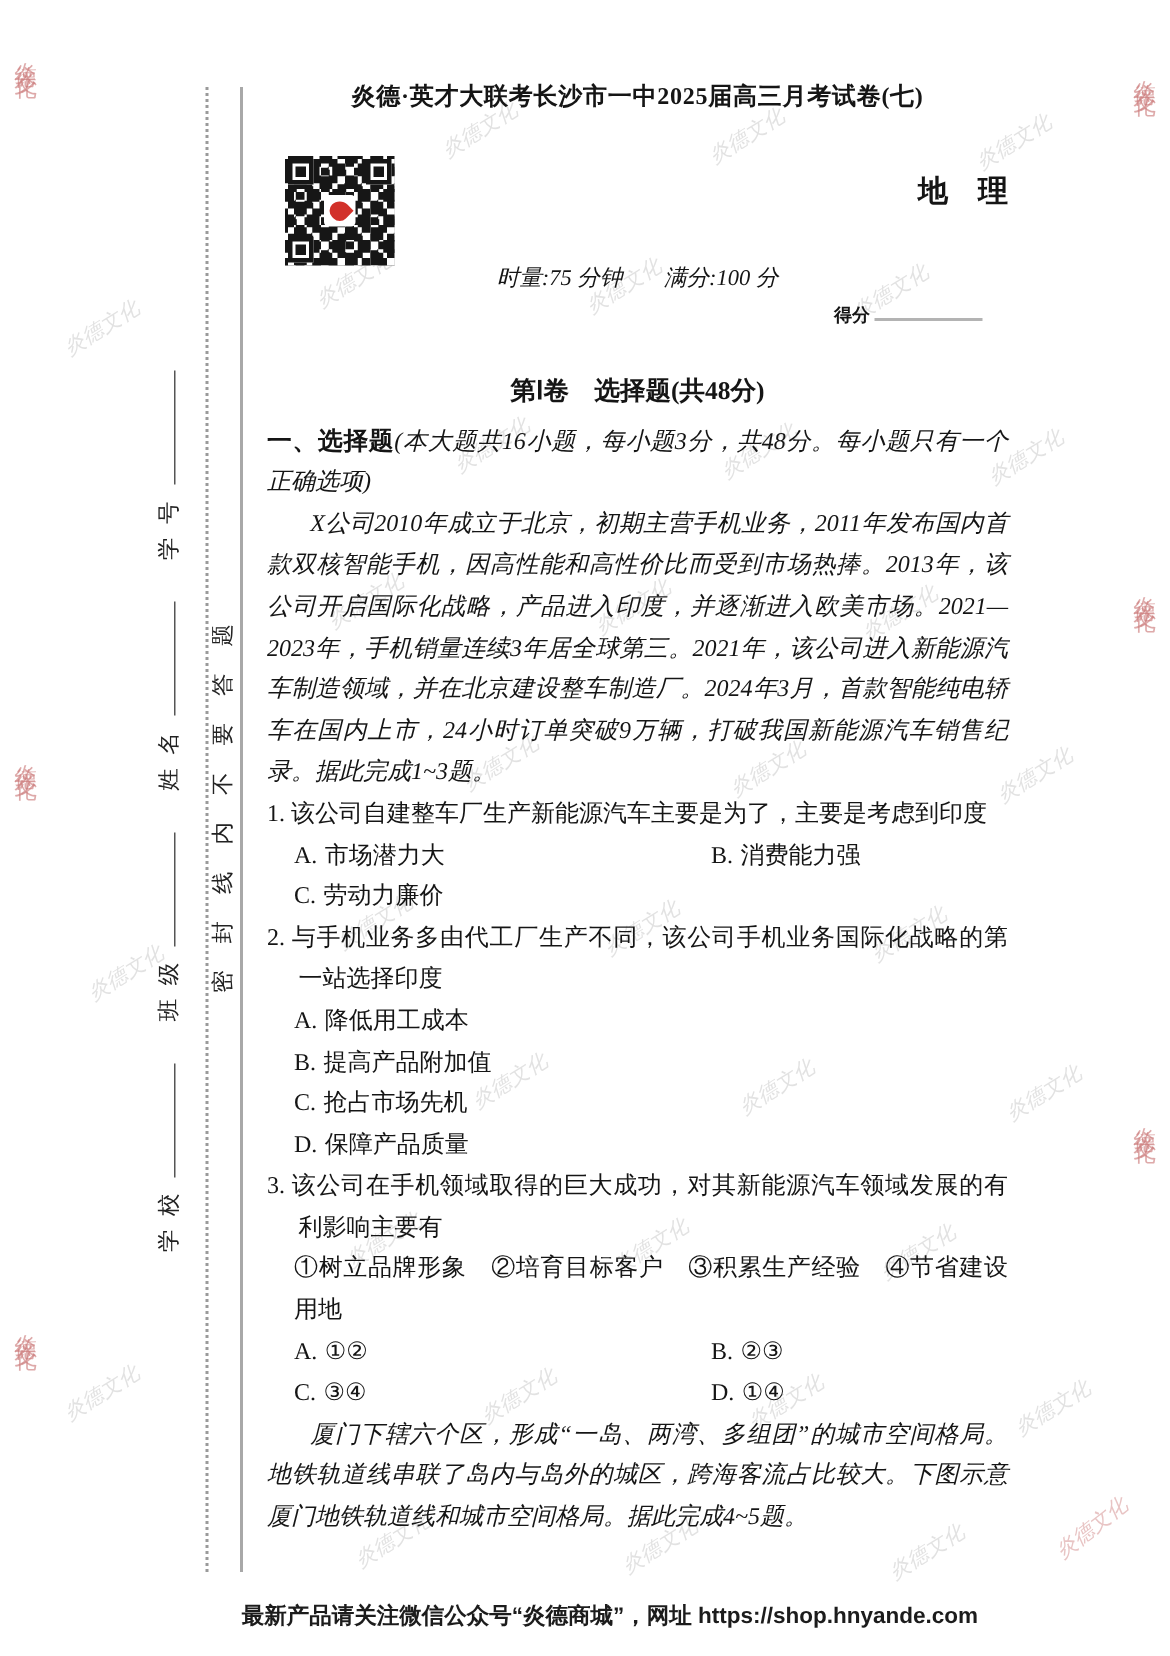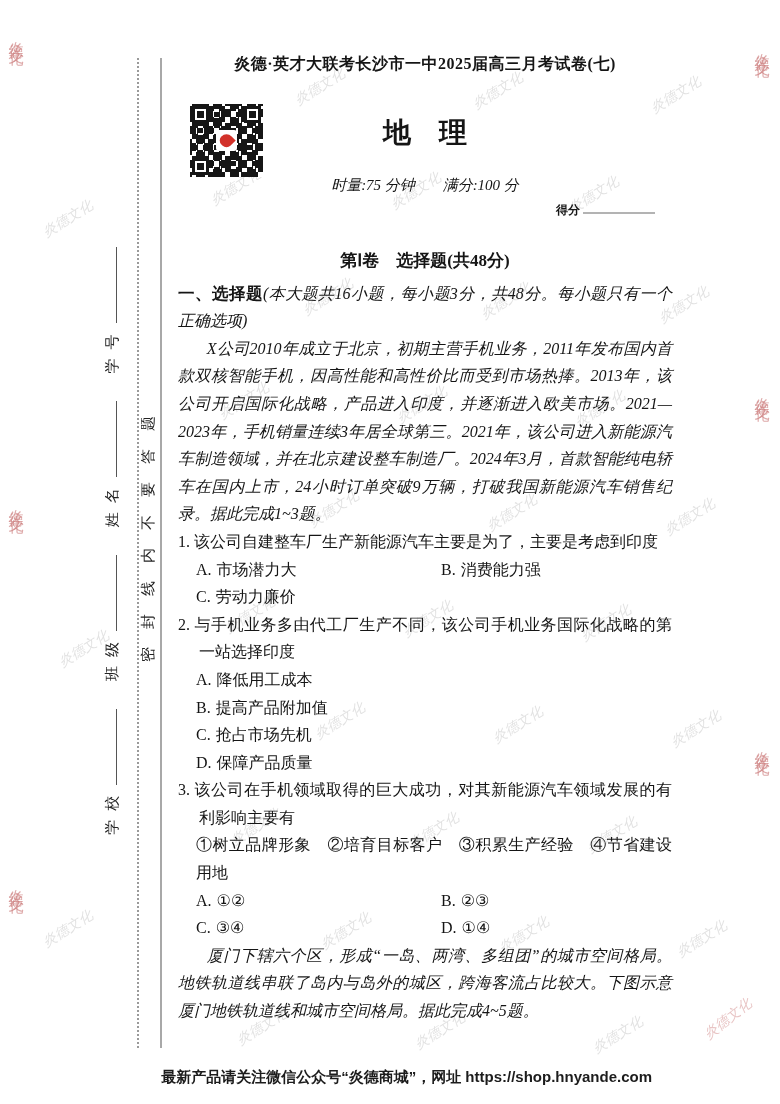--- a/index.html
+++ b/index.html
@@ -49,21 +49,21 @@
     color:rgba(205,125,125,0.45); transform:rotate(-38deg); pointer-events:none;
   }
 
   
   .exam-title {
     position:absolute; left:168px; top:54px; width:514px;
     text-align:center; font-weight:bold; font-size:16px; letter-spacing:0.5px;
   }
   .subject {
     position:absolute; left:178px; top:114px; width:494px;
-    text-align:center; font-weight:bold; font-size:28px;
+    text-align:right; font-weight:bold; font-size:20px;
   }
   .info-line {
     position:absolute; left:178px; top:176px; width:494px;
     text-align:center; font-size:15px; font-style:italic;
   }
   .info-line span { margin:0 12px; }
   .score-box {
     position:absolute; left:556px; top:198px;
     font-family:"Liberation Sans", sans-serif; font-weight:bold; font-size:12px;
   }
@@ -108,21 +108,21 @@
     font-size:16px; line-height:27.6px; text-align:justify;
   }
   .section-title {
     text-align:center; font-weight:bold; font-size:17px; margin:0 0 5px 0;
   }
   .intro b { font-size:16.5px; }
   .intro .kai { font-style:italic; }
   .passage { text-indent:1.8em; font-style:italic; margin:0; }
   .q { padding-left:21px; text-indent:-21px; margin:0; }
   .q .q-num { margin-right:4px; }
-  .opts-grid { display:grid; grid-template-columns:245px 1fr; padding-left:18px; }
+  .opts-grid { display:grid; grid-template-columns:245px 1fr; padding-left:18px;gap:33px; }
   .opt-line { padding-left:18px; }
   .opt-label { margin-right:5px; }
   .sub-items { padding-left:18px; }
   .page-info { text-align:center; margin-top:1px; font-size:15.5px; }
 
   
   .promo {
     position:absolute; left:0; top:1068px; width:652px; text-align:right;
     font-family:"Liberation Sans", sans-serif; font-weight:bold;
     font-size:15px; color:#1c1c1c;

